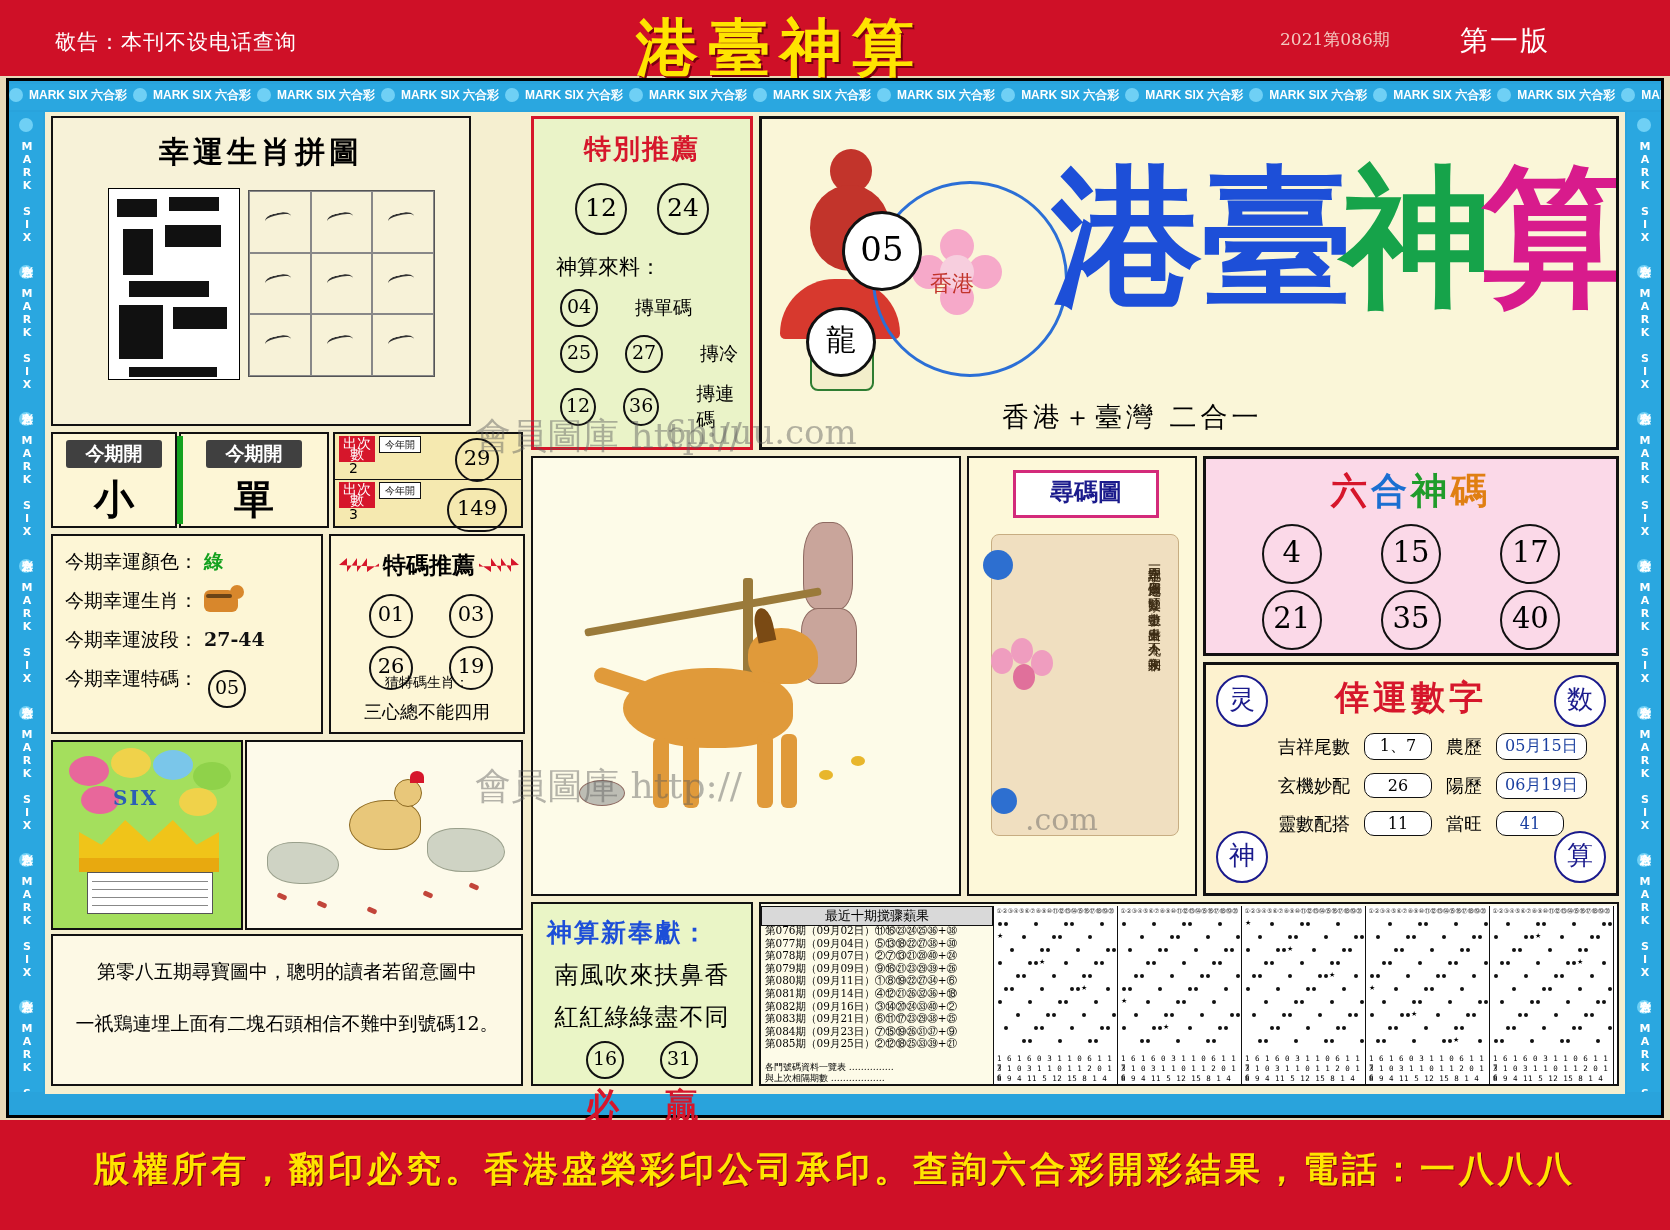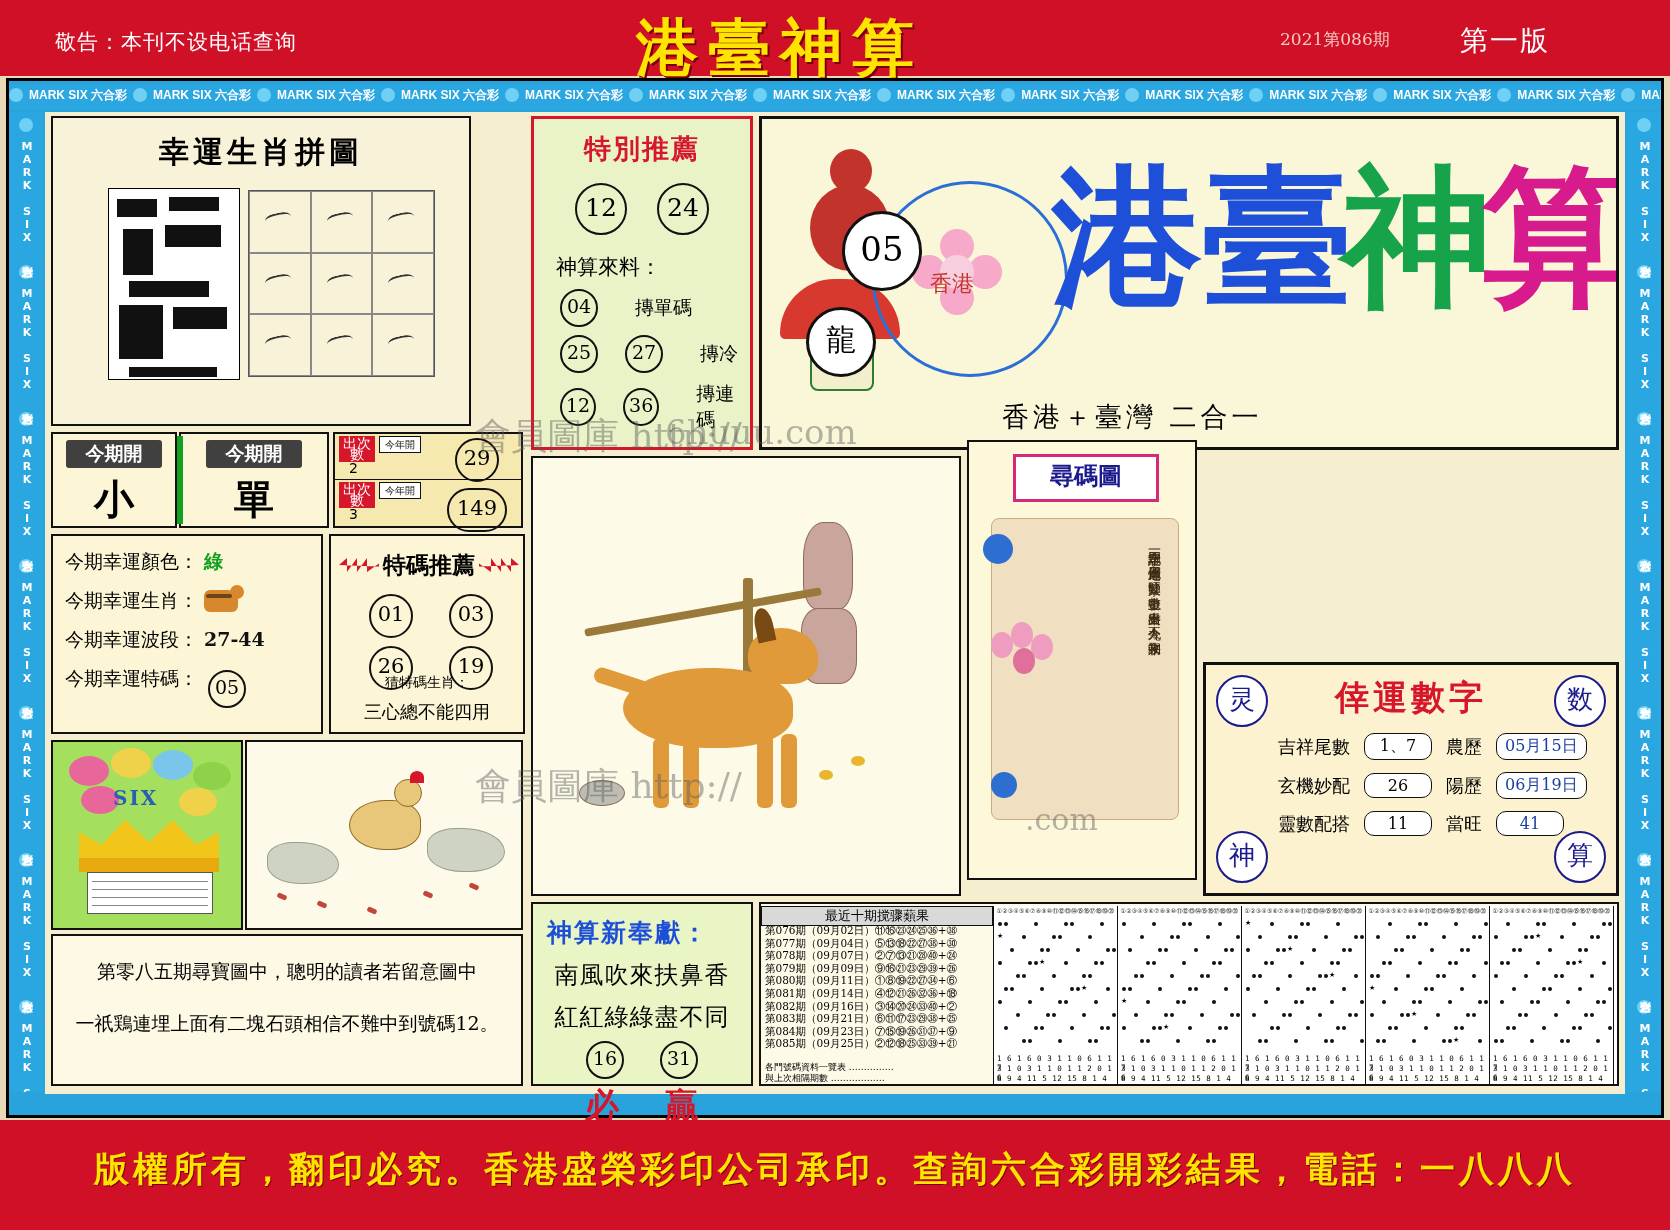--- a/index.html
+++ b/index.html
@@ -130,21 +130,21 @@
   .dogbody{position:absolute;left:90px;top:210px;width:170px;height:80px;background:#e09a3a;border-radius:50% 45% 40% 50%;}
   .doghead{position:absolute;left:215px;top:170px;width:70px;height:56px;background:#e09a3a;border-radius:50% 55% 40% 45%;}
   .dogear{position:absolute;left:222px;top:150px;width:18px;height:34px;background:#7a4a14;border-radius:60% 60% 0 0;transform:rotate(-12deg);}
   .dogleg{position:absolute;background:#e09a3a;border-radius:6px;}
   .dogtail{position:absolute;left:60px;top:216px;width:58px;height:16px;background:#e09a3a;border-radius:10px;transform:rotate(18deg);}
   .stone{position:absolute;background:#c9a59b;border:1px solid #8e6a61;}
   .bamboo{position:absolute;background:#9a7a3a;height:8px;border-radius:3px;}
   .butterfly{position:absolute;width:14px;height:10px;background:#e8b62c;border-radius:50%;}
 
   
-  #scroll{left:922px;top:328px;width:230px;height:440px;background:#fdf8d9;border:2px solid #111;overflow:hidden;}
+  #scroll{left:922px;top:344px;width:230px;height:440px;background:#fdf8d9;border:2px solid #111;overflow:hidden;}
   .scrtag{position:absolute;left:44px;top:12px;width:140px;height:42px;background:#fff;border:3px solid #d32a7a;text-align:center;line-height:38px;font-size:24px;font-weight:bold;font-family:"DejaVu Serif",serif;color:#1a1a8c;}
   .paper{position:absolute;left:22px;top:76px;width:186px;height:300px;background:#f0dfc0;border:1px solid #c7ad82;border-radius:8px;}
   .poem{position:absolute;left:34px;top:100px;width:160px;height:250px;font-size:13px;line-height:17px;font-family:"DejaVu Serif",serif;writing-mode:vertical-rl;text-orientation:upright;color:#3a2a12;}
   .lotus{position:absolute;left:22px;top:180px;width:70px;height:60px;}
   .lotus i{position:absolute;width:22px;height:26px;background:#ef9dbf;border-radius:50%;}
   .bluedot{position:absolute;border-radius:50%;background:#2d6fd0;}
 
   
   #mark6{left:1158px;top:344px;width:416px;height:200px;background:#fbd9e8;border:3px solid #111;}
   #mark6 .t{text-align:center;margin-top:8px;font-size:36px;font-weight:bold;font-family:"DejaVu Serif",serif;letter-spacing:4px;}
@@ -441,20 +441,33 @@
       <div class="lotus">
         <i style="left:0;top:10px;"></i>
           <i style="left:20px;top:0;"></i>
           <i style="left:40px;top:12px;"></i>
           <i style="left:22px;top:26px;background:#e0709b;"></i>
       </div>
       <div class="bluedot" style="left:14px;top:92px;width:30px;height:30px;"></div>
       <div class="bluedot" style="left:22px;top:330px;width:26px;height:26px;"></div>
     </div>
 
+    <div class="box" id="mark6">
+      <div class="t">
+        <span>六</span><span>合</span><span>神</span><span>碼</span>
+      </div>
+      <div class="m6grid">
+        <div class="cell"><span class="ball b56">4</span></div>
+        <div class="cell"><span class="ball b56">15</span></div>
+        <div class="cell"><span class="ball b56">17</span></div>
+        <div class="cell"><span class="ball b56">21</span></div>
+        <div class="cell"><span class="ball b56">35</span></div>
+        <div class="cell"><span class="ball b56">40</span></div>
+      </div>
+    </div>
 
     <div class="box" id="lucknum">
       <div class="cornerchar" style="left:10px;top:10px;">灵</div>
       <div class="cornerchar" style="right:10px;top:10px;">数</div>
       <div class="cornerchar" style="left:10px;bottom:10px;">神</div>
       <div class="cornerchar" style="right:10px;bottom:10px;">算</div>
       <div class="t">倖運數字</div>
       <div class="lnrow">
         <span>吉祥尾數</span>
         <span class="pill">1、7</span>

